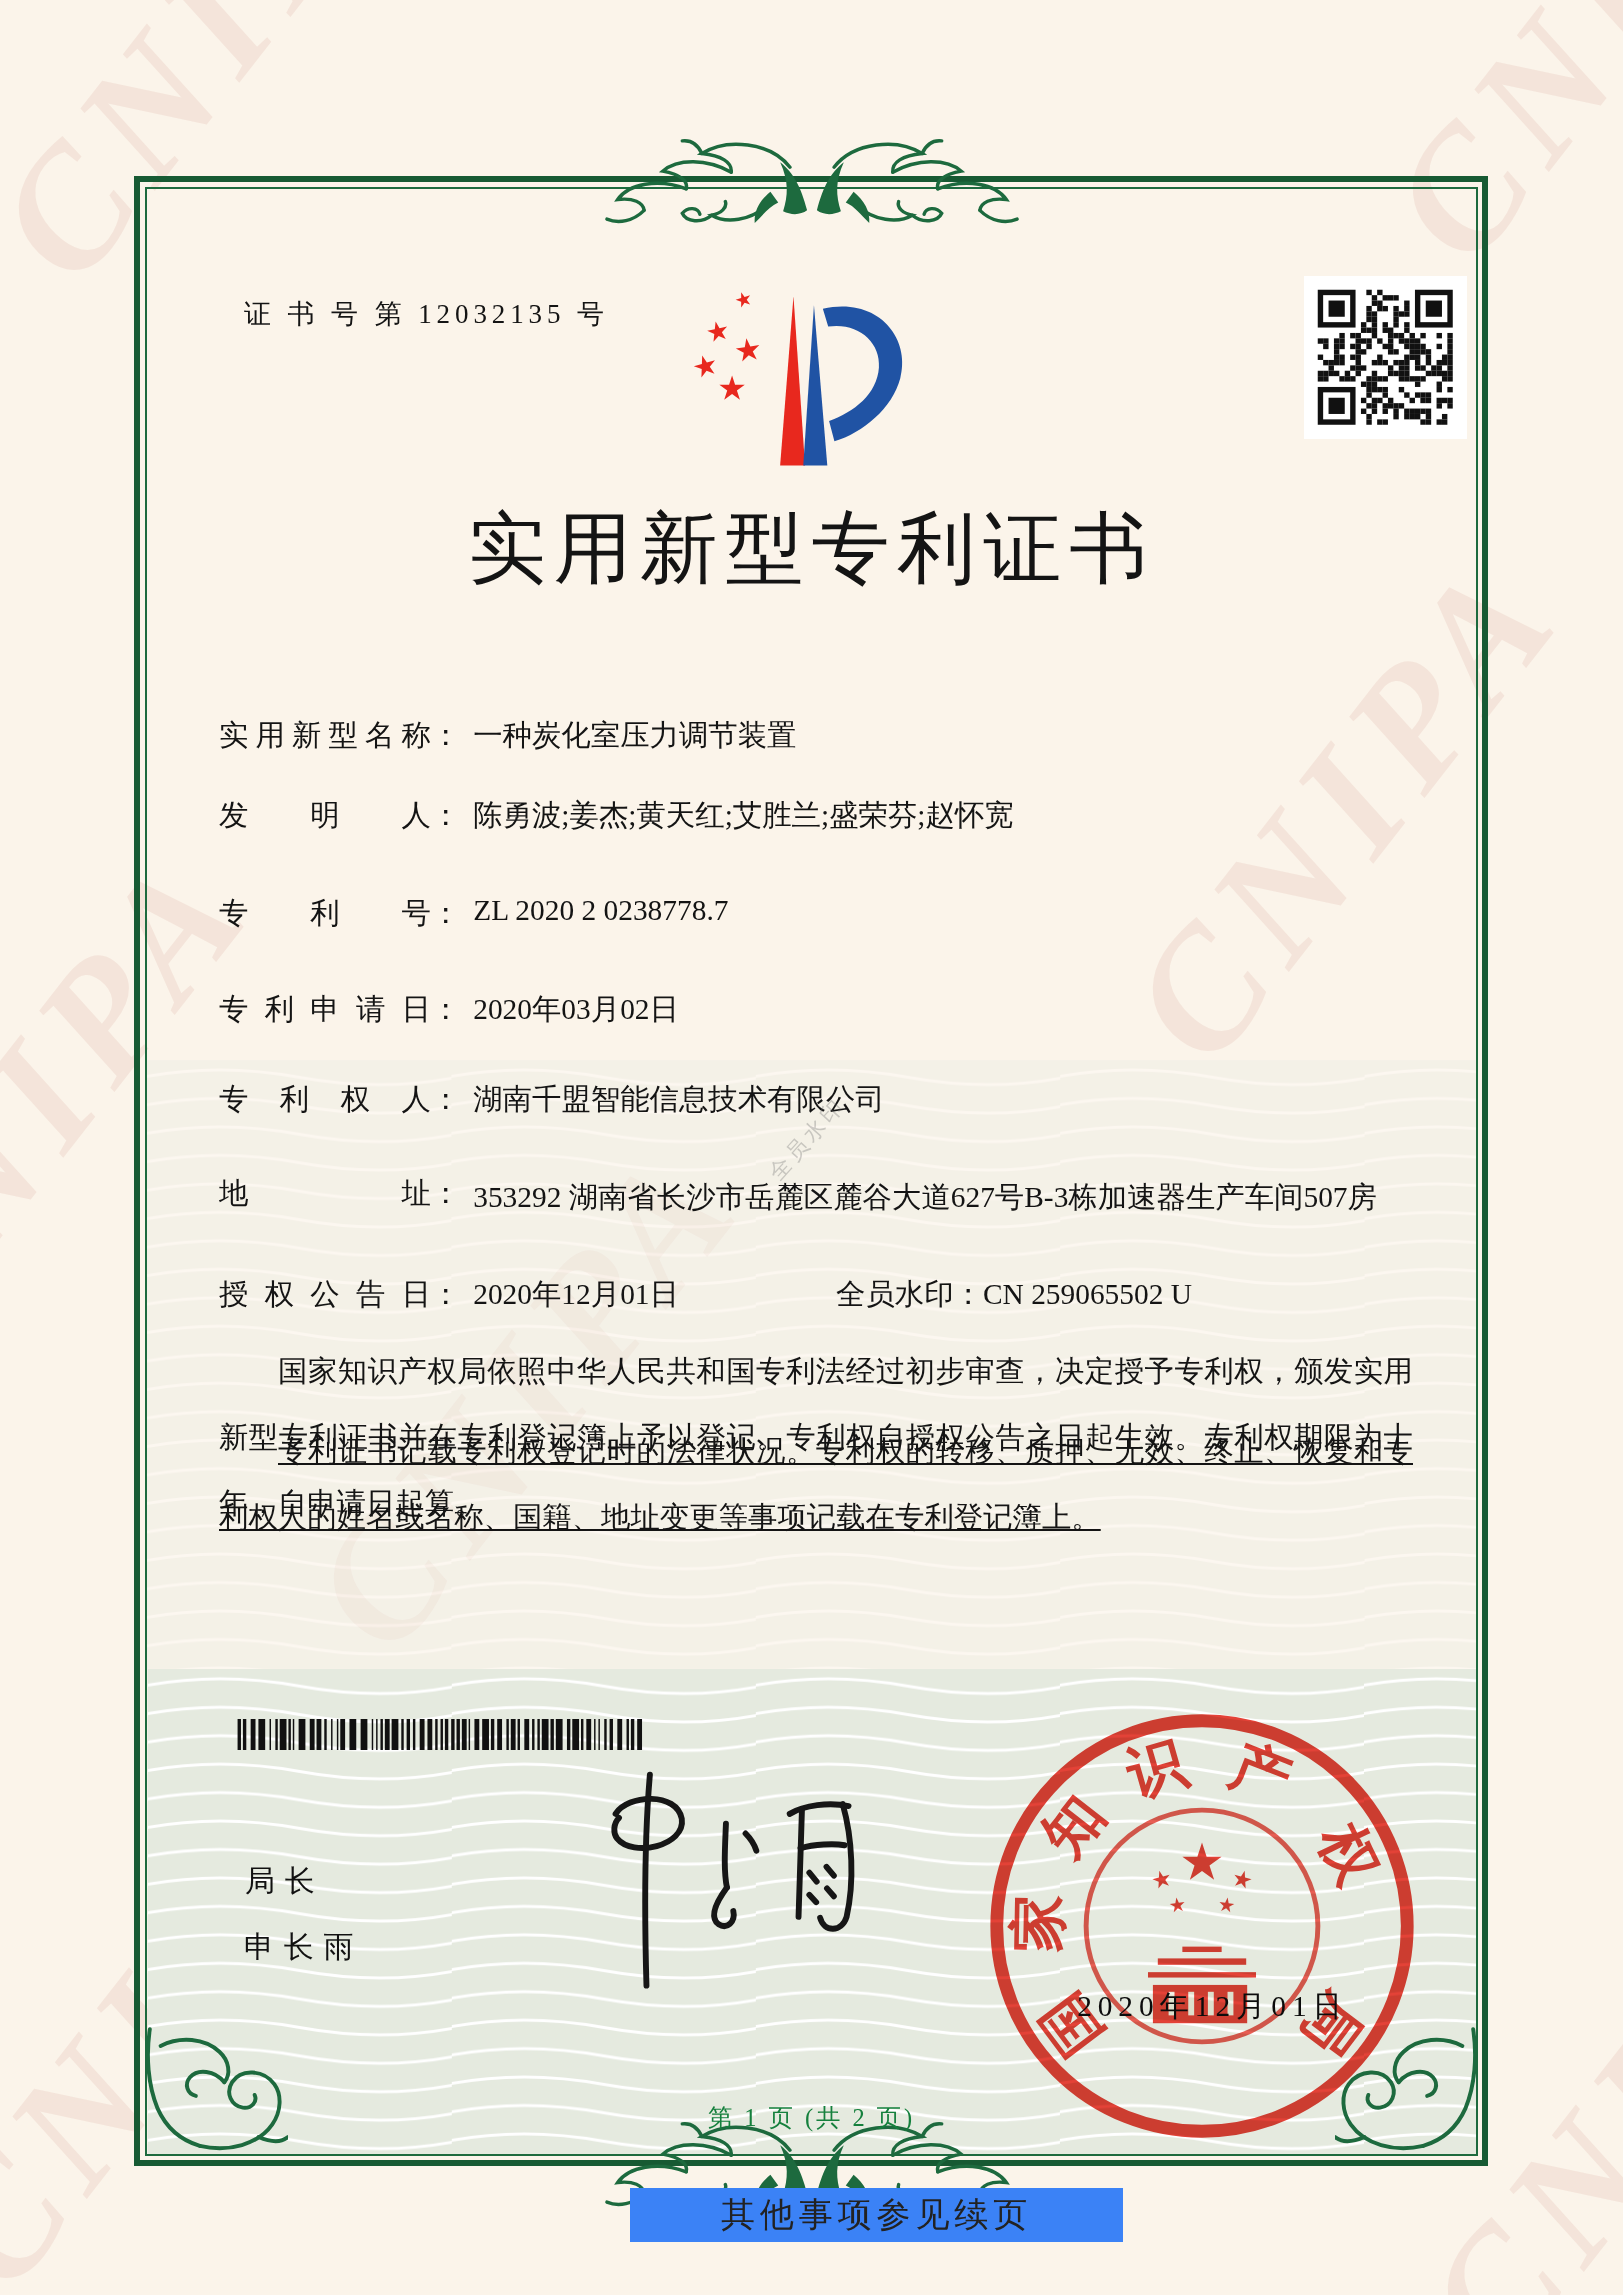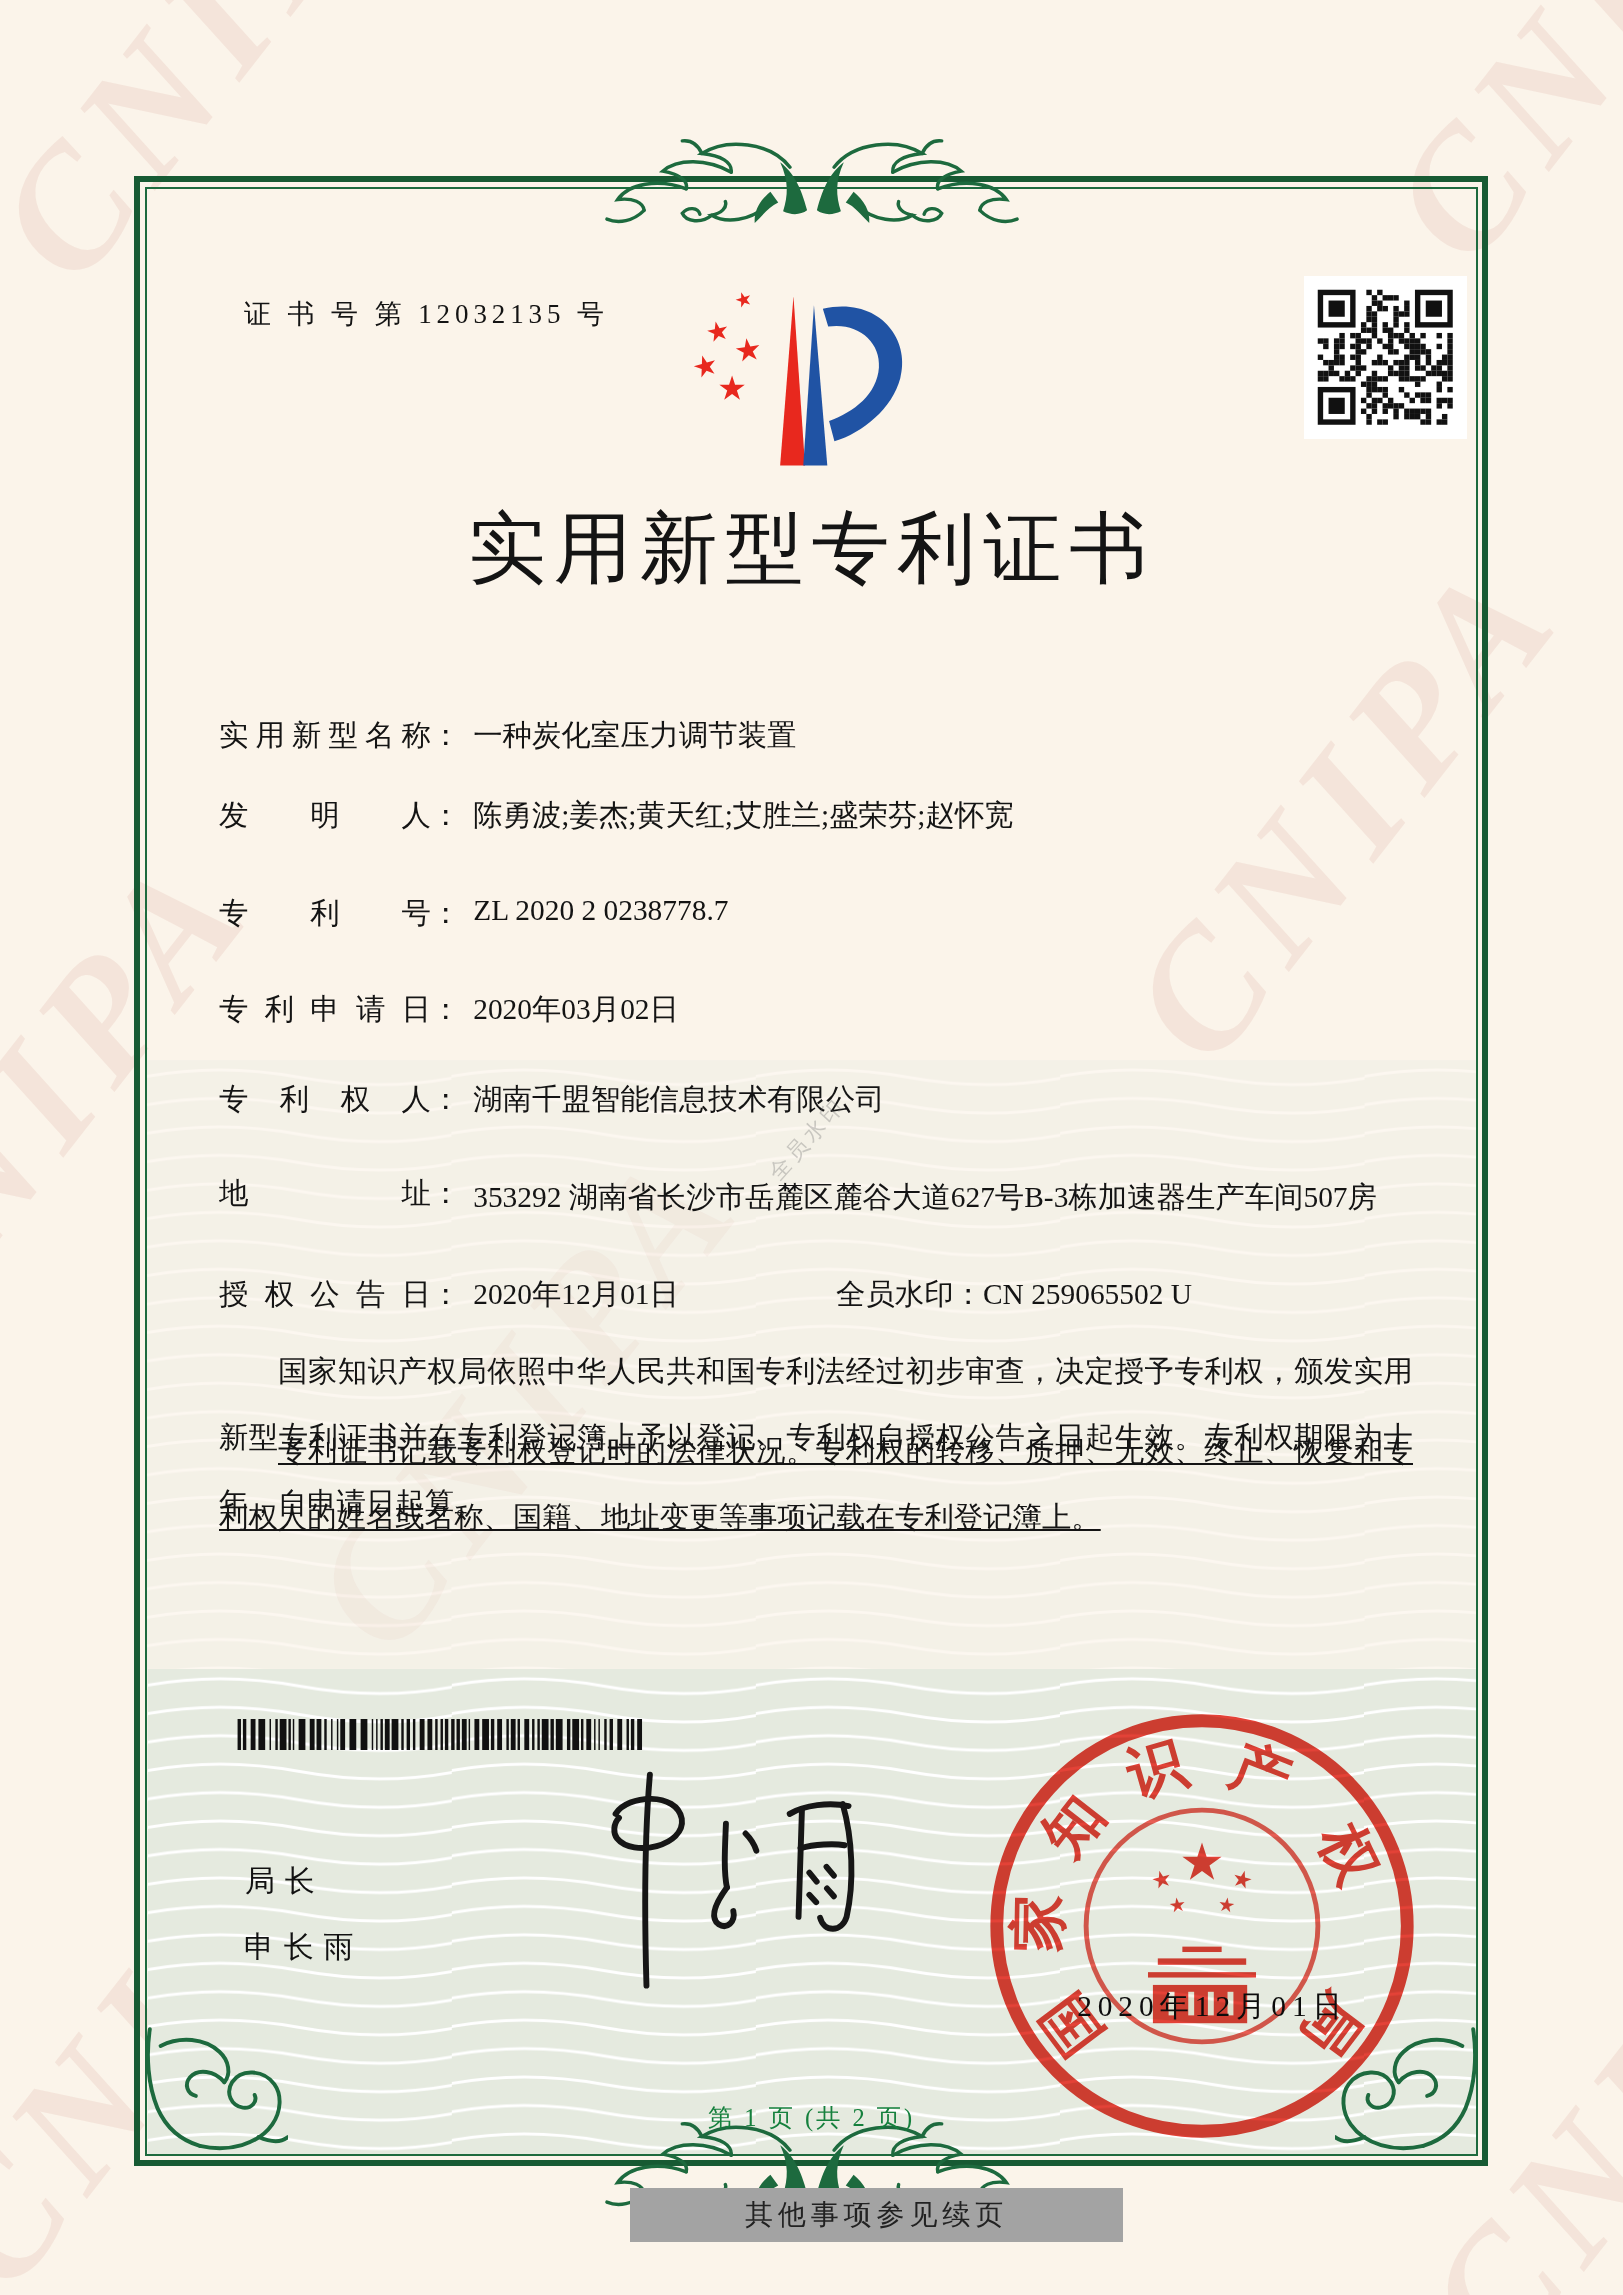--- a/index.html
+++ b/index.html
@@ -46,21 +46,21 @@
   .sig-name{position:absolute;left:244px;top:1927px;font-size:30px;letter-spacing:9.8px;color:#111;z-index:6;}
   .signature{position:absolute;left:515px;top:1755px;z-index:6;}
 
   .seal{position:absolute;left:983px;top:1707px;z-index:6;mix-blend-mode:multiply;}
   .seal-date{position:absolute;left:1026px;top:1987px;width:373px;text-align:center;
       font-size:29.4px;letter-spacing:5.9px;color:#0c0c0c;z-index:7;}
 
   .pageinfo{position:absolute;left:0;top:2101px;width:1623px;text-align:center;
       font-size:24.5px;letter-spacing:2.9px;color:#15803d;z-index:5;}
   .footer-strip{position:absolute;left:630px;top:2188px;width:493px;height:54px;
-      background:#a3a3a3;z-index:5;text-align:center;line-height:54px;font-size:28px;
+      background:#3b82f6;z-index:5;text-align:center;line-height:54px;font-size:34px;
       letter-spacing:4.9px;color:#222;}
 </style>
 </head>
 <body>
 
 <div id="page">
 
   <div class="wm" style="left:-79px;top:-69px;">CNIPA</div>
   <div class="wm" style="left:1315px;top:-88px;">CNIPA</div>
   <div class="wm" style="left:1055px;top:712px;">CNIPA</div>

